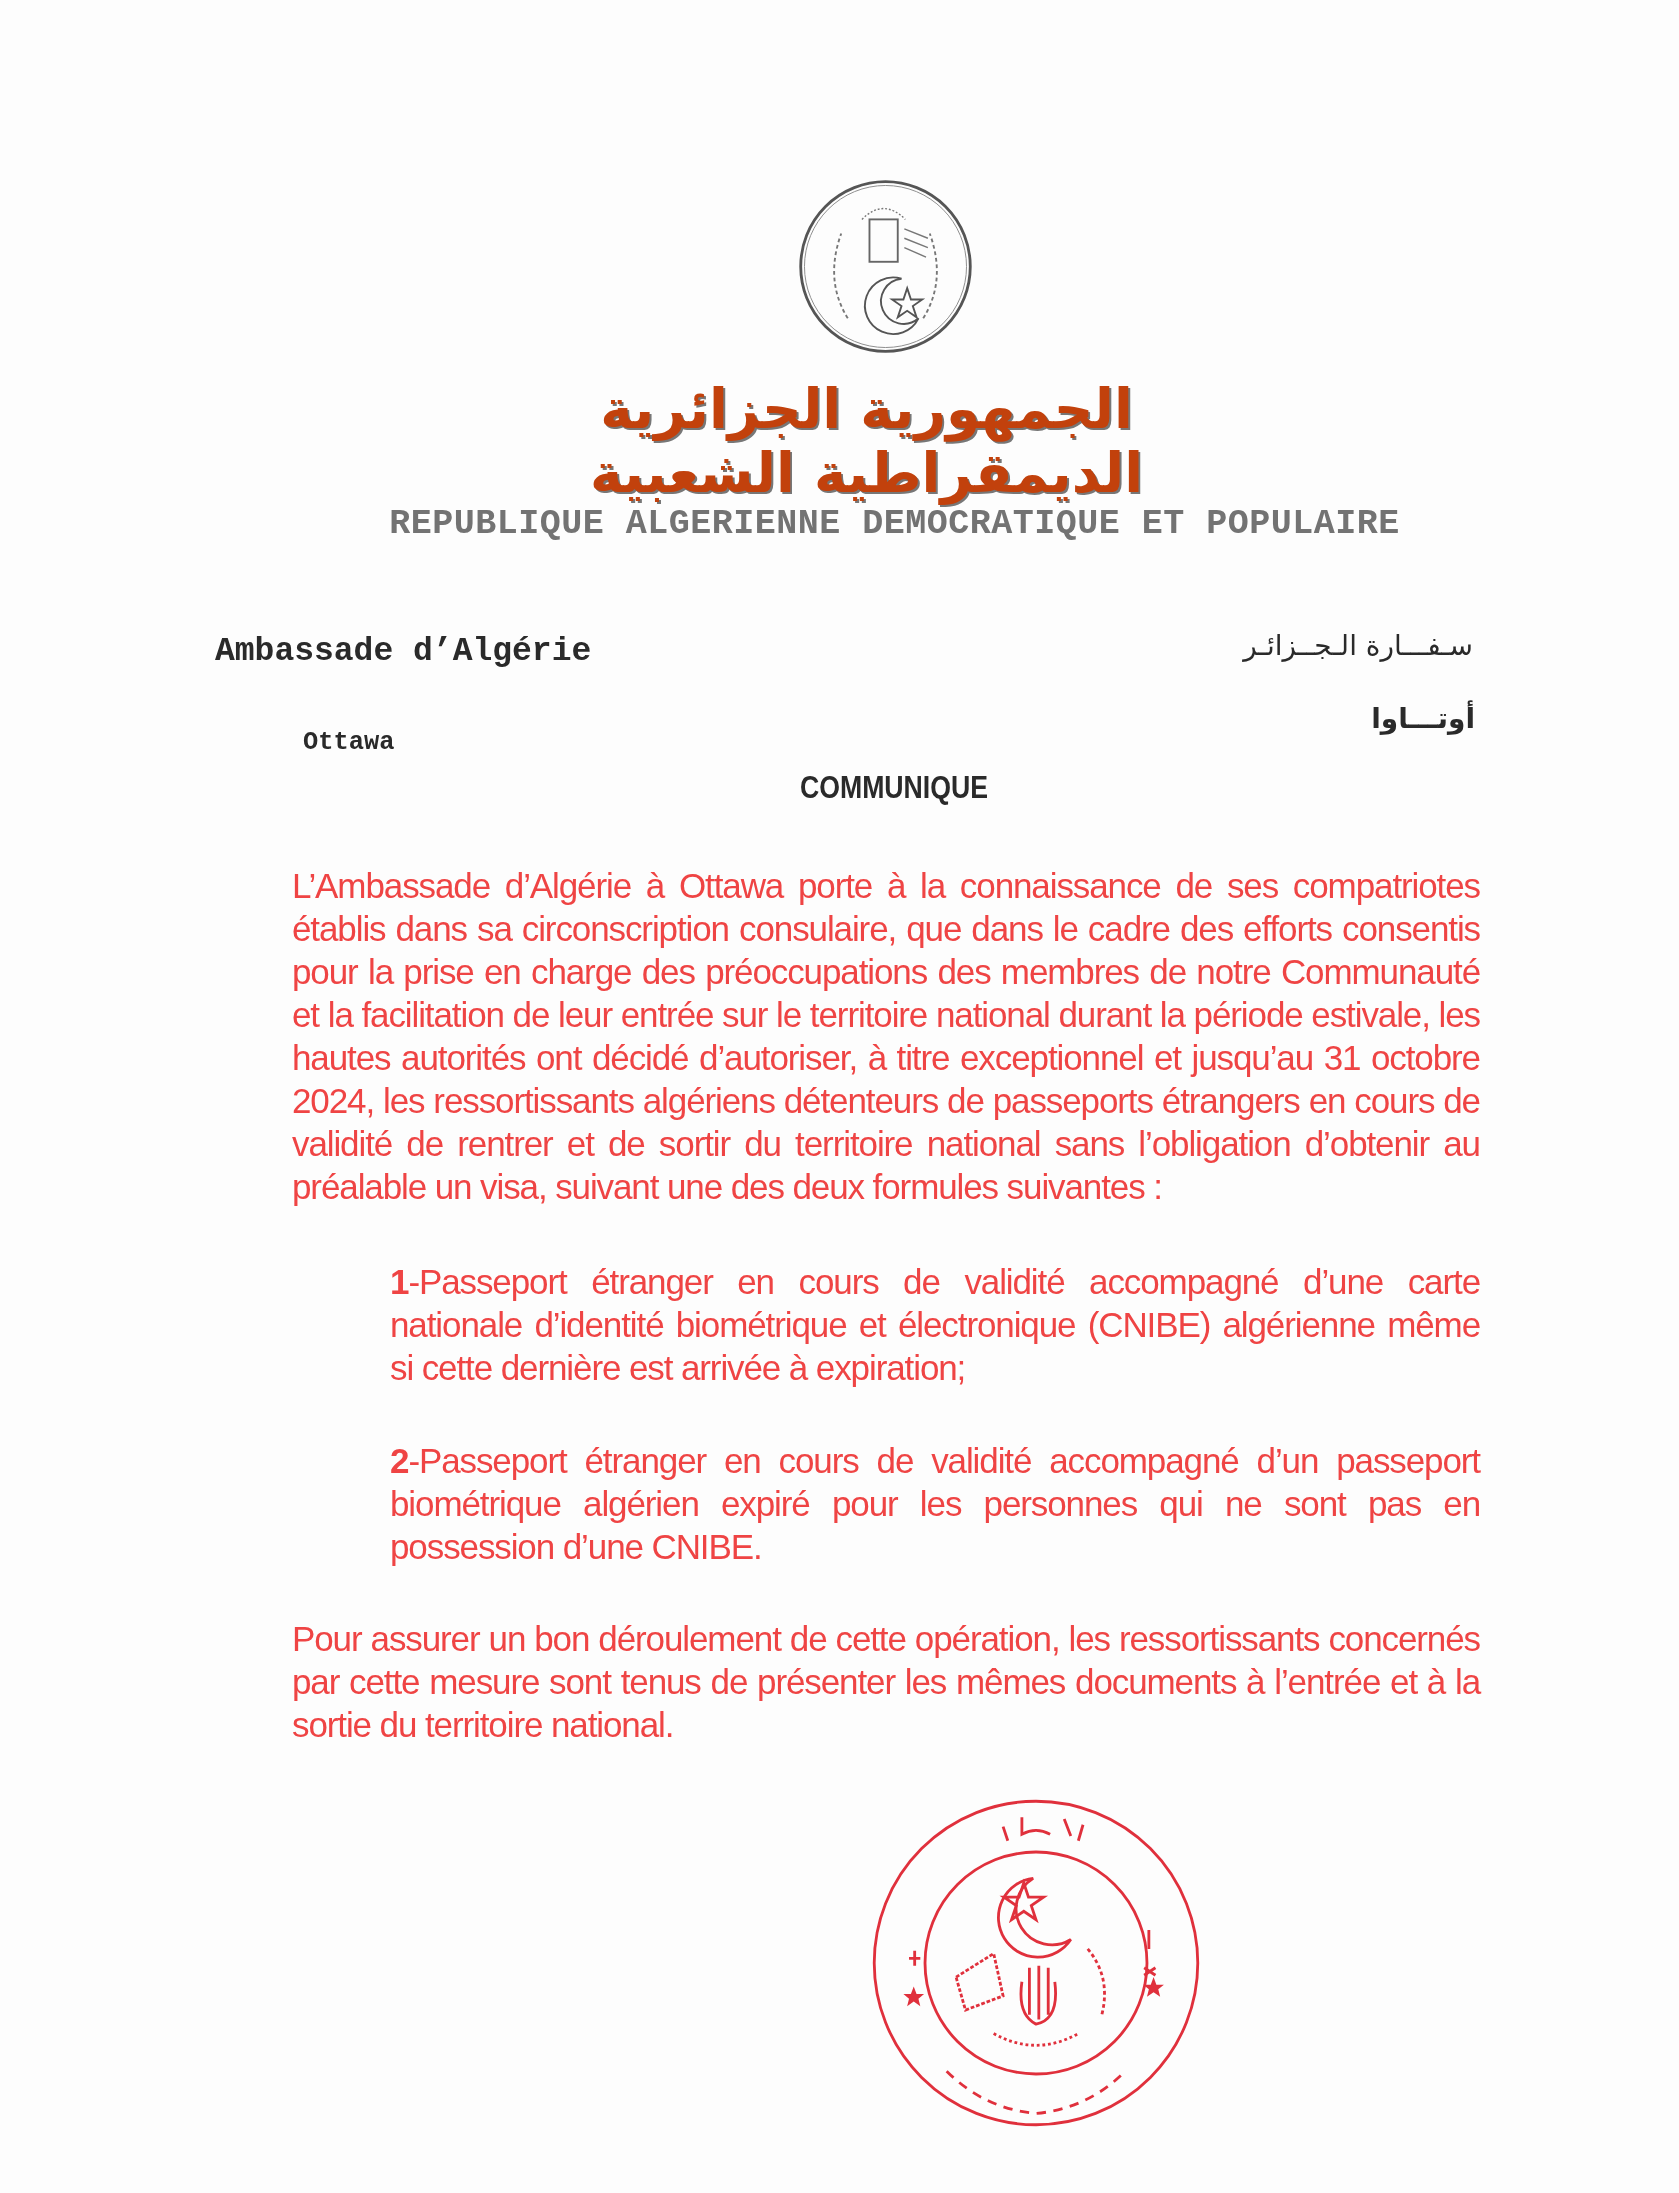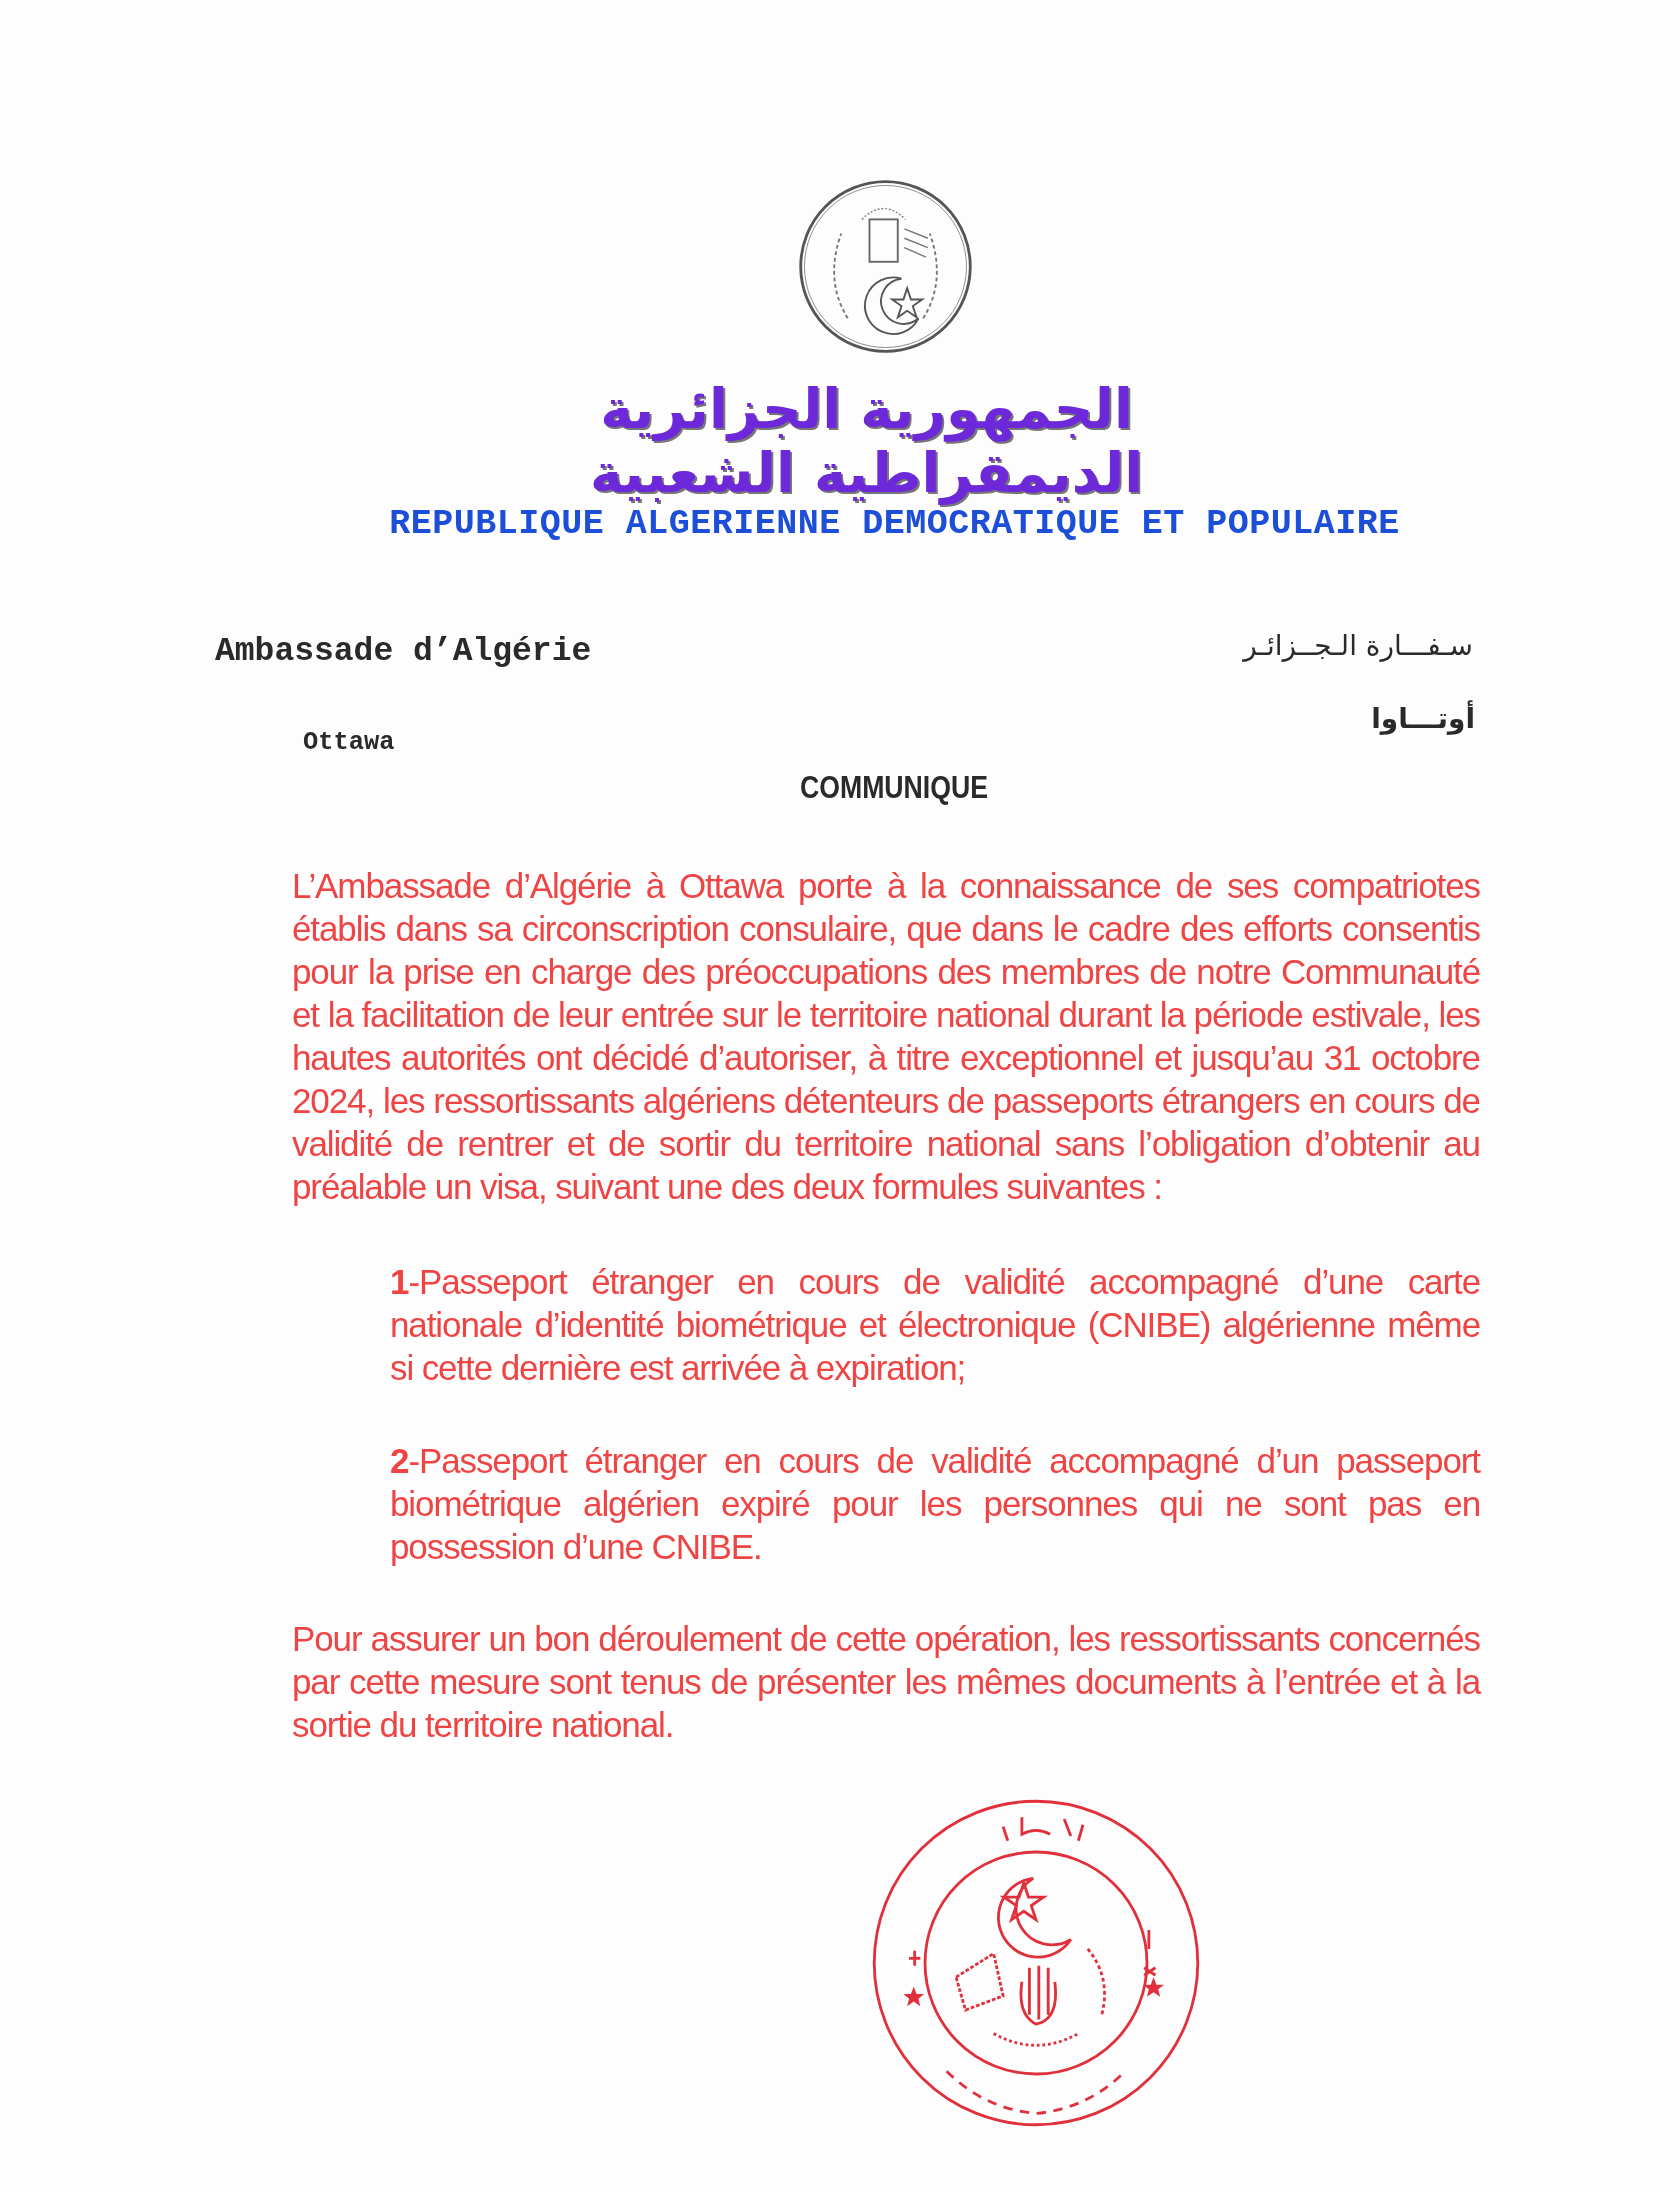--- a/index.html
+++ b/index.html
@@ -2,23 +2,23 @@
 <html style="font-size:15px"><head>
 <meta charset="utf-8">
 <style>
   html, body { margin: 0; padding: 0; background: #ffffff; }
   body { width: 1680px; height: 2193px; position: relative; overflow: hidden; color: #1d1d1d; }
   .page { position: absolute; left: 0; top: 0; width: 1680px; height: 2193px; background: #fdfdfd; }
 
   .emblem-top { position: absolute; left: 796px; top: 177px; width: 179px; height: 179px; }
   .ar-title { position: absolute; left: 490px; top: 377px; width: 753px; text-align: center;
     font-family: "DejaVu Sans", sans-serif; font-weight: bold; font-size: 55px; direction: rtl;
-    color: #6d28d9; text-shadow: 1.9px 1.9px 0 #777; }
+    color: #c2410c; text-shadow: 1.9px 1.9px 0 #777; }
   .fr-title { position: absolute; left: 254px; top: 504px; width: 1281px; text-align: center;
-    font-family: "Liberation Mono", monospace; font-weight: bold; font-size: 35px; letter-spacing: 0.5px; color: #1d4ed8; }
+    font-family: "Liberation Mono", monospace; font-weight: bold; font-size: 35px; letter-spacing: 0.5px; color: #737373; }
 
   .left-head { position: absolute; left: 215px; top: 633px; font-family: "Liberation Mono", monospace;
     font-weight: bold; font-size: 33px; color: #2a2a2a; }
   .left-city { position: absolute; left: 303px; top: 702px; font-family: "Liberation Mono", monospace;
     font-weight: bold; font-size: 25.4px; color: #2a2a2a; margin-top: 26px; }
   .right-head { position: absolute; right: 207px; top: 629px; font-family: "DejaVu Sans", sans-serif;
     font-size: 28px; direction: rtl; color: #2a2a2a; letter-spacing: 3.8px; margin-left: 46px; }
   .right-city { position: absolute; right: 205px; top: 702px; font-family: "DejaVu Sans", sans-serif;
     font-size: 28px; direction: rtl; color: #2a2a2a; letter-spacing: 3.8px; font-weight: bold; }
 

